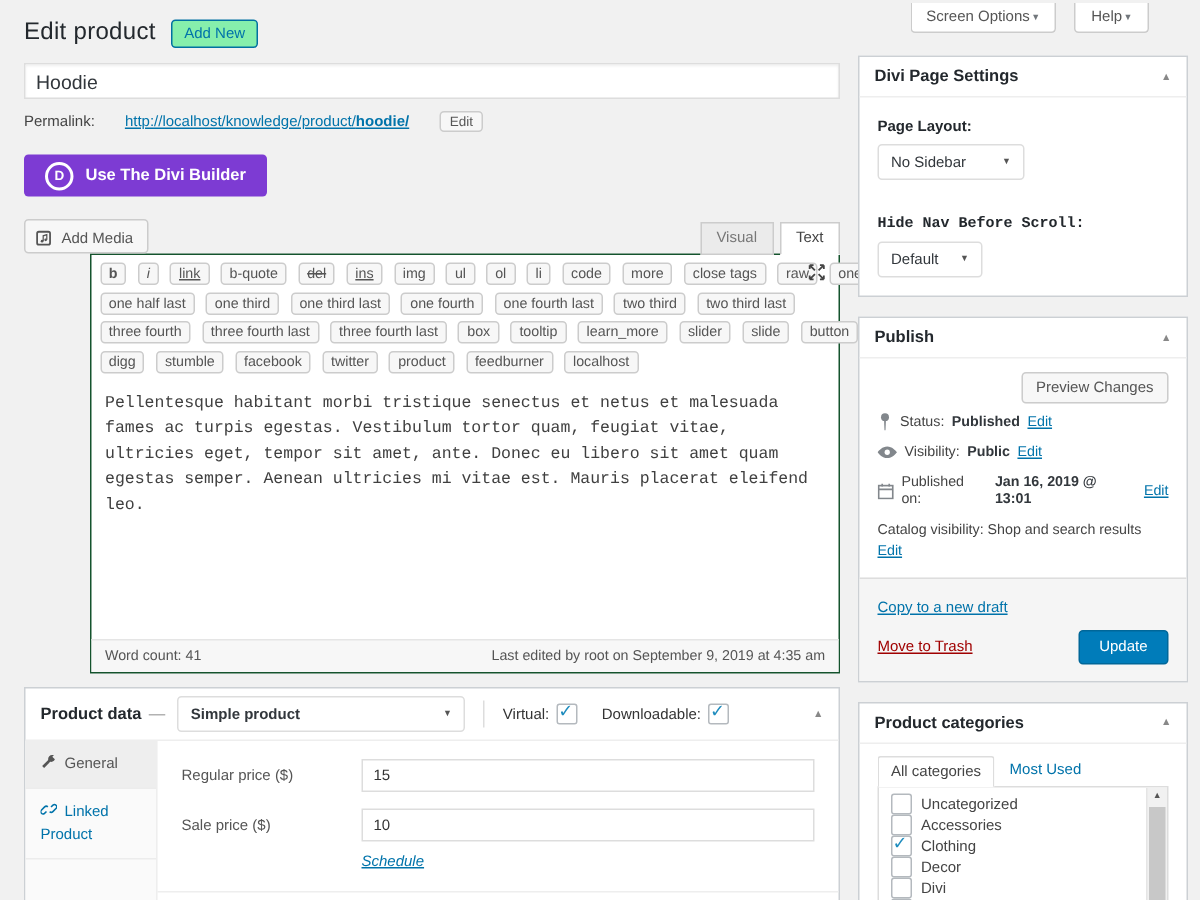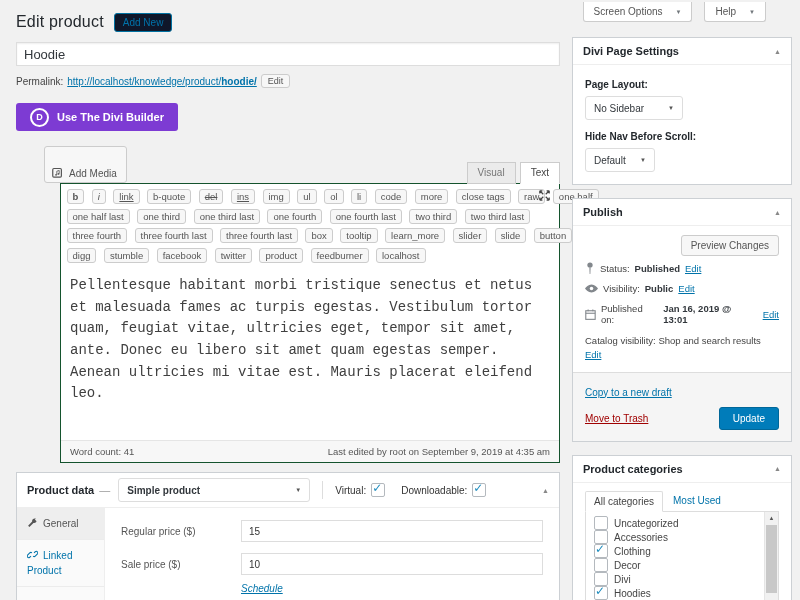--- a/index.html
+++ b/index.html
@@ -1,71 +1,71 @@
 <!DOCTYPE html>
 <html><head>
 <meta charset="utf-8">
 <style>
   html,body{margin:0;padding:0;}
   body{font-family:"Liberation Sans","DejaVu Sans",sans-serif;}
   .root{position:relative;width:800px;height:600px;background:#f1f1f1;overflow:hidden;color:#444;}
 
   
   .screen-meta{position:absolute;top:2px;right:34px;display:flex;gap:12px;z-index:6;}
-  .meta-btn{display:flex;align-items:center;gap:13px;background:#fff;border:1px solid #ccc;border-top:none;
+  .meta-btn{display:flex;align-items:center;gap:1px;background:#fff;border:1px solid #ccc;border-top:none;
     border-radius:0 0 3px 3px;padding:4px 10px;font-size:10px;color:#555;cursor:pointer;}
   .meta-btn .arrow{font-size:6px;color:#72777c;}
 
   
   .main{position:absolute;left:16px;top:0;width:544px;}
   .sidebar{position:absolute;left:572px;top:37px;width:220px;}
 
   
   .title-row{margin-top:9px;display:flex;align-items:center;gap:10px;height:26px;}
   .page-title{font-size:16px;font-weight:500;color:#23282d;margin:0;letter-spacing:.2px;}
-  .add-new{font-size:10px;color:#0073aa;background:#0f172a;border:1px solid #0071a1;border-radius:3px;
+  .add-new{font-size:10px;color:#0073aa;background:#86efac;border:1px solid #0071a1;border-radius:3px;
     padding:3px 8px;cursor:pointer;}
 
   .title-input{margin-top:7px;width:528px;height:22px;border:1px solid #ddd;box-shadow:inset 0 1px 2px rgba(0,0,0,.07);
     font-size:13px;color:#32373c;padding:0 7px;background:#fff;font-family:inherit;}
 
-  .permalink-row{margin-top:8px;font-size:10px;color:#444;display:flex;align-items:center;gap:4px;}
+  .permalink-row{margin-top:8px;font-size:10px;color:#444;display:flex;align-items:center;gap:20px;}
   .permalink-row a{color:#0073aa;text-decoration:underline;}
   .permalink-row .slug{font-weight:bold;}
   .mini-btn{font-size:9px;color:#555;background:#f7f7f7;border:1px solid #ccc;border-radius:3px;padding:1px 6px;cursor:pointer;}
 
   .divi-btn{margin-top:15px;display:inline-flex;align-items:center;gap:8px;background:#7d3bd3;border:none;
     border-radius:3px;height:28px;padding:0 14px;color:#fff;cursor:pointer;}
   .divi-logo{width:15px;height:15px;border:2px solid #fff;border-radius:50%;display:flex;align-items:center;
     justify-content:center;font-size:9px;font-weight:bold;color:#fff;}
   .divi-btn .lbl{font-size:11px;font-weight:bold;}
 
   
   .editor-top{margin-top:15px;display:flex;justify-content:space-between;align-items:flex-end;}
   .add-media{display:flex;align-items:center;gap:5px;background:#f7f7f7;border:1px solid #ccc;border-radius:3px;
-    padding:20px 9px 3px 7px;font-size:10px;color:#555;cursor:pointer;margin-left:28px;}
+    padding:6px 9px 3px 7px;font-size:10px;color:#555;cursor:pointer;}
   .ed-tabs{display:flex;margin-bottom:-1px;position:relative;z-index:2;}
   .ed-tab{font-size:10px;padding:4px 10px 5px;border:1px solid #ccc;margin-left:4px;cursor:pointer;}
   .ed-tab.visual{background:#ebebeb;color:#777;}
   .ed-tab.text{background:#fff;color:#444;border-bottom-color:#fff;}
 
   .editor-box{background:#fff;border:1px solid #14532d;height:278px;display:flex;flex-direction:column;margin-left:44px;}
   .qt-toolbar{padding:2px 4px 3px;position:relative;}
   .qt-row{white-space:nowrap;}
   .qt{display:inline-block;margin:1.5px 1.5px;padding:1px 5px;font-size:9.5px;color:#555;background:#f7f7f7;
     border:1px solid #ccc;border-radius:3px;cursor:pointer;}
   .qt.b{font-weight:bold;}
   .qt.i{font-style:italic;}
   .qt.link{text-decoration:underline;}
   .qt.del{text-decoration:line-through;}
   .qt.ins{text-decoration:underline;}
   .fullscreen{position:absolute;right:8px;top:5px;cursor:pointer;line-height:0;}
 
   .editor-content{flex:1;padding:8px 9px;font-family:"Liberation Mono","DejaVu Sans Mono",monospace;
-    font-size:14px;line-height:1.55;color:#404040;overflow:hidden;}
+    font-size:11px;line-height:1.55;color:#404040;overflow:hidden;}
   .editor-statusbar{height:21px;background:#f7f7f7;border-top:1px solid #e5e5e5;display:flex;
     justify-content:space-between;align-items:center;padding:0 9px;font-size:9.5px;color:#555;}
 
   
   .pd-panel{margin-top:9px;background:#fff;border:1px solid #ccd0d4;}
   .pd-head{display:flex;align-items:center;padding:5px 10px;border-bottom:1px solid #eee;}
   .pd-title{font-size:11px;font-weight:bold;color:#23282d;}
   .pd-dash{color:#999;margin:0 8px 0 5px;font-size:11px;}
   .select{display:inline-flex;align-items:center;justify-content:space-between;background:#fff;border:1px solid #ddd;
     border-radius:3px;height:22px;padding:0 8px;font-size:10px;color:#32373c;cursor:pointer;gap:8px;}
@@ -300,21 +300,21 @@
       <div class="panel-h">
         <span class="ttl">Divi Page Settings</span>
         <span class="panel-toggle">▲</span>
       </div>
       <div class="divi-body">
         <div class="sb-label">Page Layout:</div>
         <span class="select sel-layout">
           <span>No Sidebar</span>
           <span class="arrow">▼</span>
         </span>
-        <div class="sb-label" style="margin-top:11px;">Hide Nav Before Scroll:</div>
+        <div class="sb-label" style="margin-top:24px;font-family:Liberation Mono, monospace;">Hide Nav Before Scroll:</div>
         <span class="select sel-hidenav">
           <span>Default</span>
           <span class="arrow">▼</span>
         </span>
       </div>
     </div>
 
     <div class="panel">
       <div class="panel-h">
         <span class="ttl">Publish</span>

